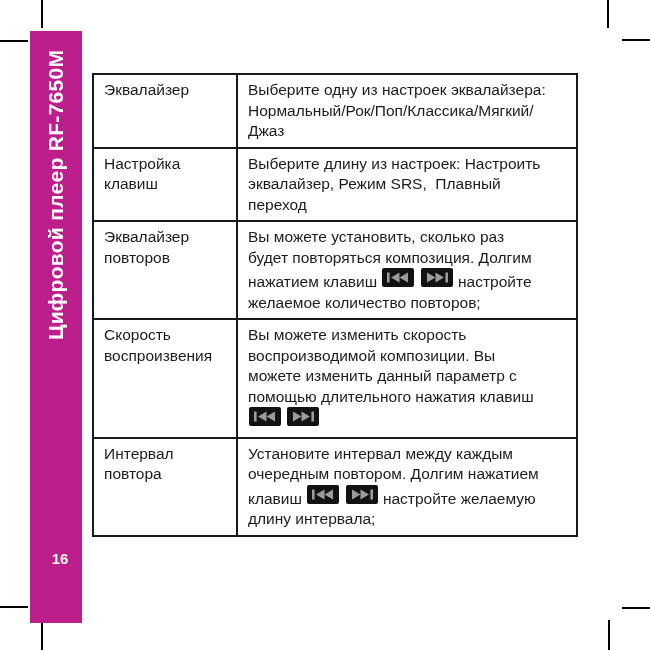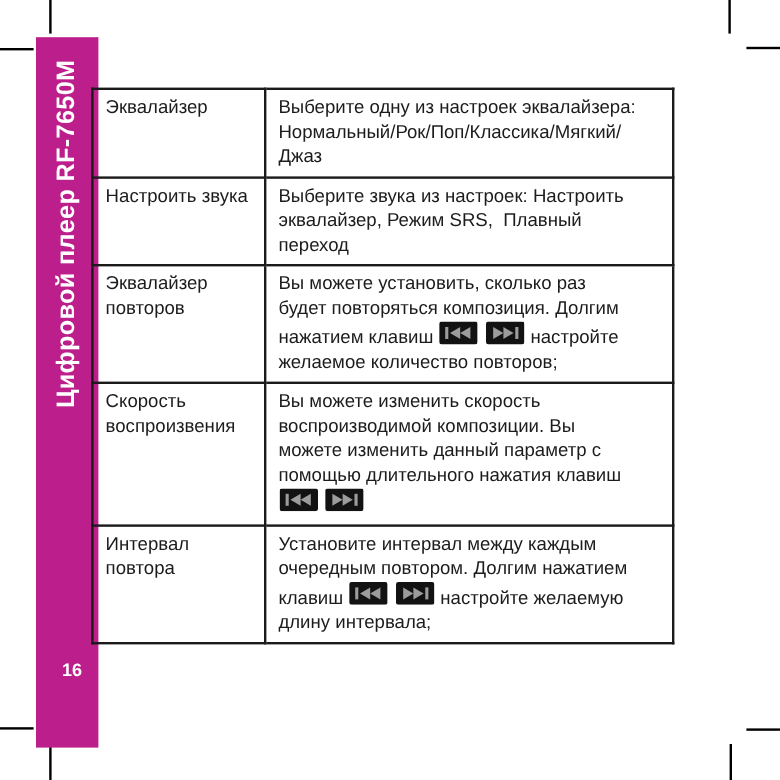--- a/index.html
+++ b/index.html
@@ -36,21 +36,21 @@
     transform:rotate(-90deg);transform-origin:0 0;
     color:#fff;font-size:21px;font-weight:bold;line-height:24px;
     letter-spacing:0.3px;white-space:nowrap;
   }
   .page-number{
     position:absolute;left:0;top:519px;width:60px;
     text-align:center;color:#fff;font-size:15px;font-weight:bold;
   }
 
   table.settings{
-    position:absolute;left:76px;top:73px;width:484px;
+    position:absolute;left:92px;top:73px;width:484px;
     border-collapse:collapse;table-layout:fixed;
   }
   table.settings, table.settings td{
     border:2px solid var(--border);
   }
   td.cell{
     vertical-align:top;
     padding:5px 10px 5px 10px;
     font-size:15.5px;line-height:20.5px;
     white-space:pre-wrap;
@@ -85,22 +85,22 @@
     <col style="width:340px">
   </colgroup>
   <tbody>
       <tr>
         <td class="cell">Эквалайзер</td>
         <td class="cell">Выберите одну из настроек эквалайзера:
 Нормальный/Рок/Поп/Классика/Мягкий/
 Джаз</td>
       </tr>
       <tr>
-        <td class="cell">Настроить звука</td>
-        <td class="cell">Выберите звука из настроек: Настроить
+        <td class="cell">Настройка клавиш</td>
+        <td class="cell">Выберите длину из настроек: Настроить
 эквалайзер, Режим SRS,  Плавный
 переход</td>
       </tr>
       <tr>
         <td class="cell">Эквалайзер
 повторов</td>
         <td class="cell">Вы можете установить, сколько раз
 будет повторяться композиция. Долгим
 нажатием клавиш <span class="track-icon">
   <svg width="32" height="19" viewBox="0 0 32 19" xmlns="http://www.w3.org/2000/svg">

